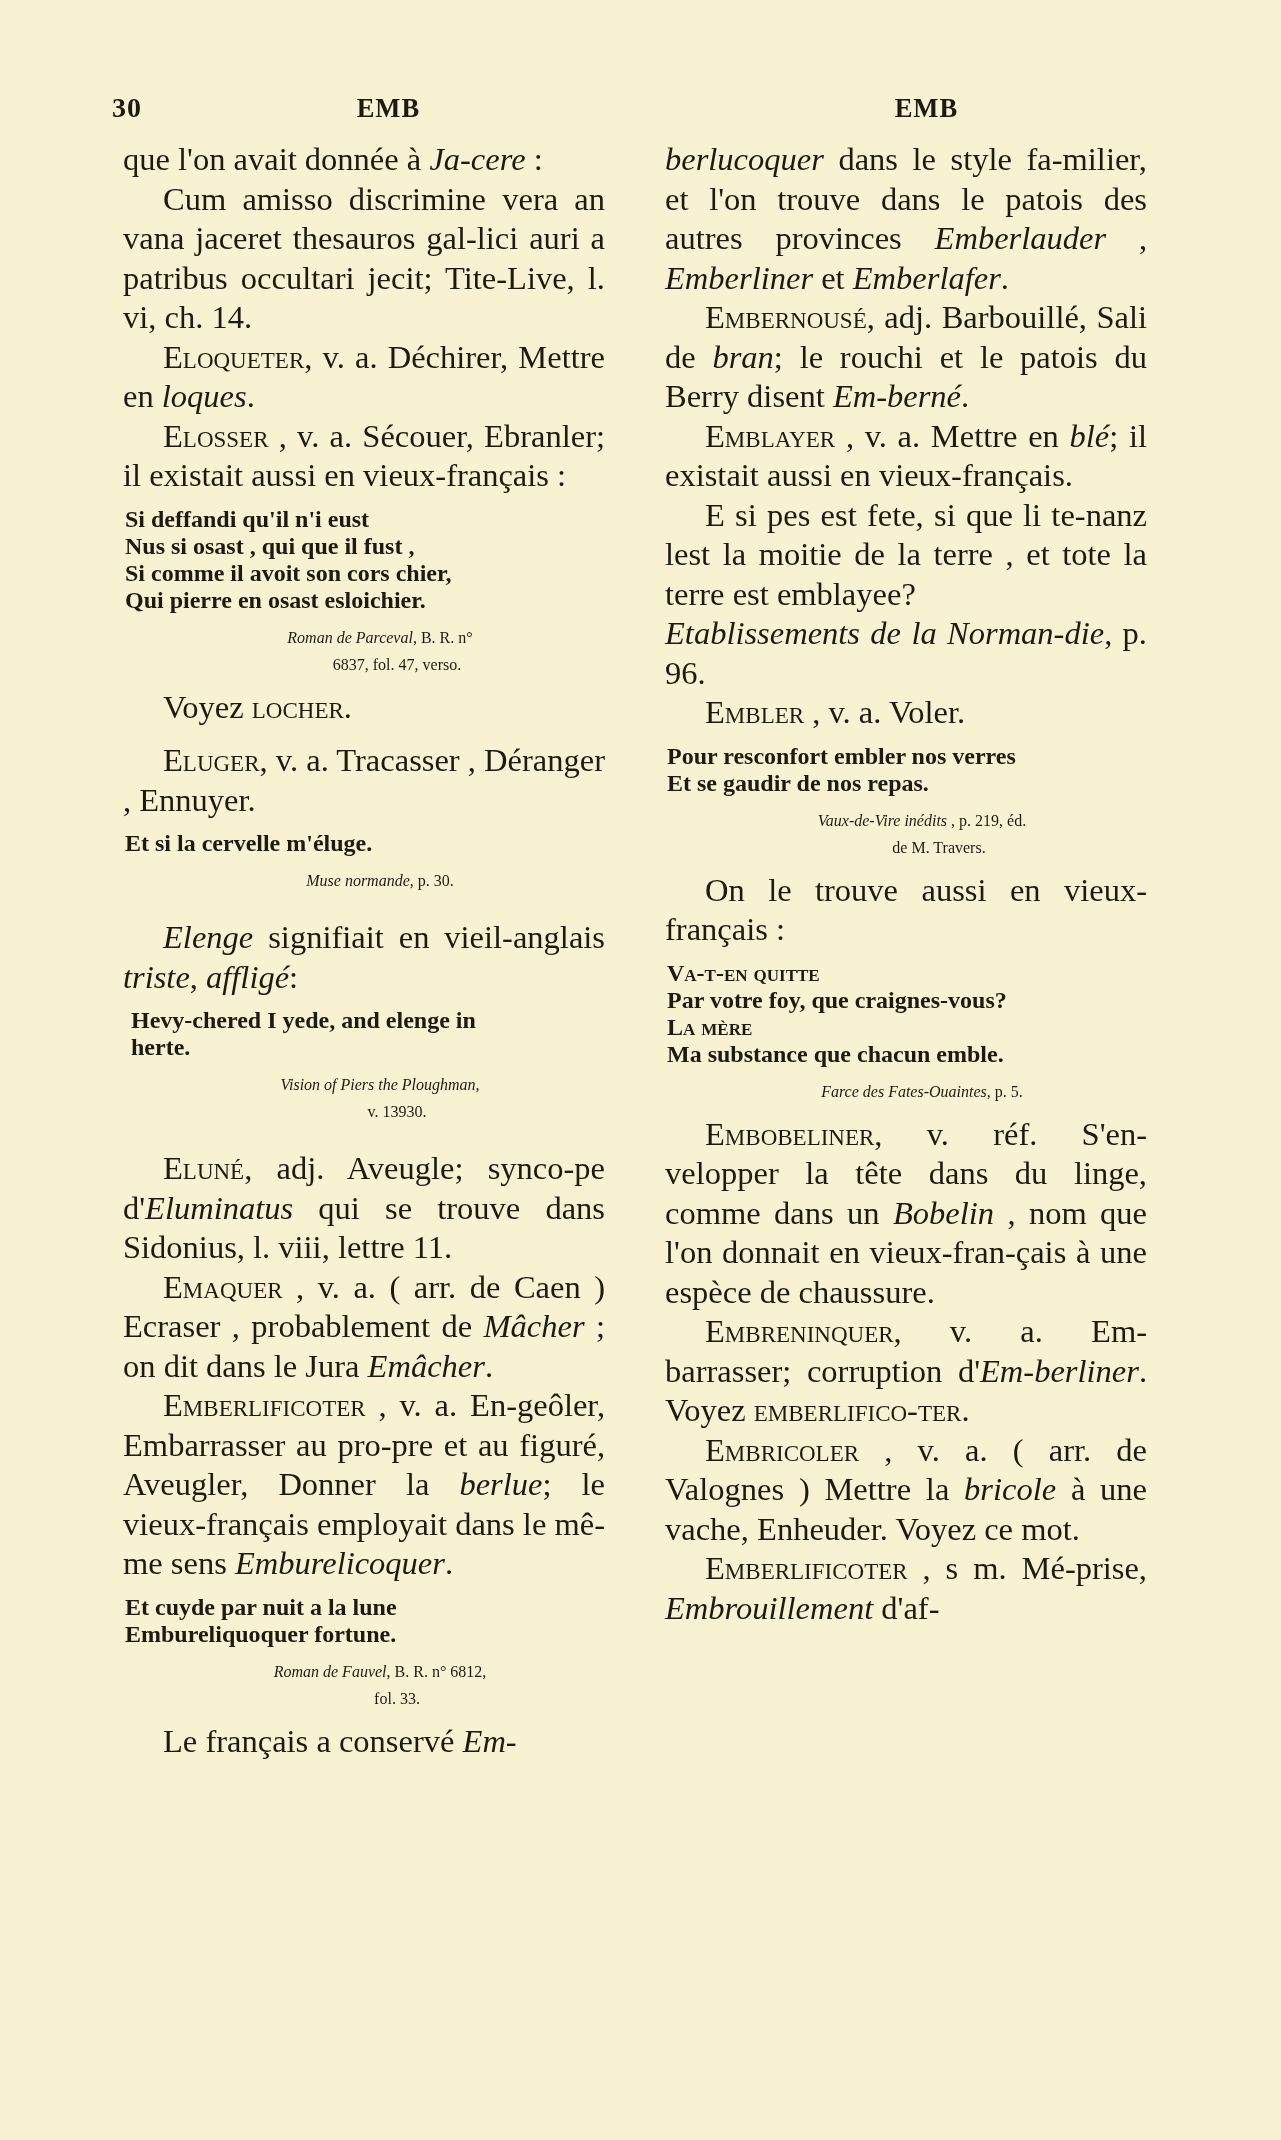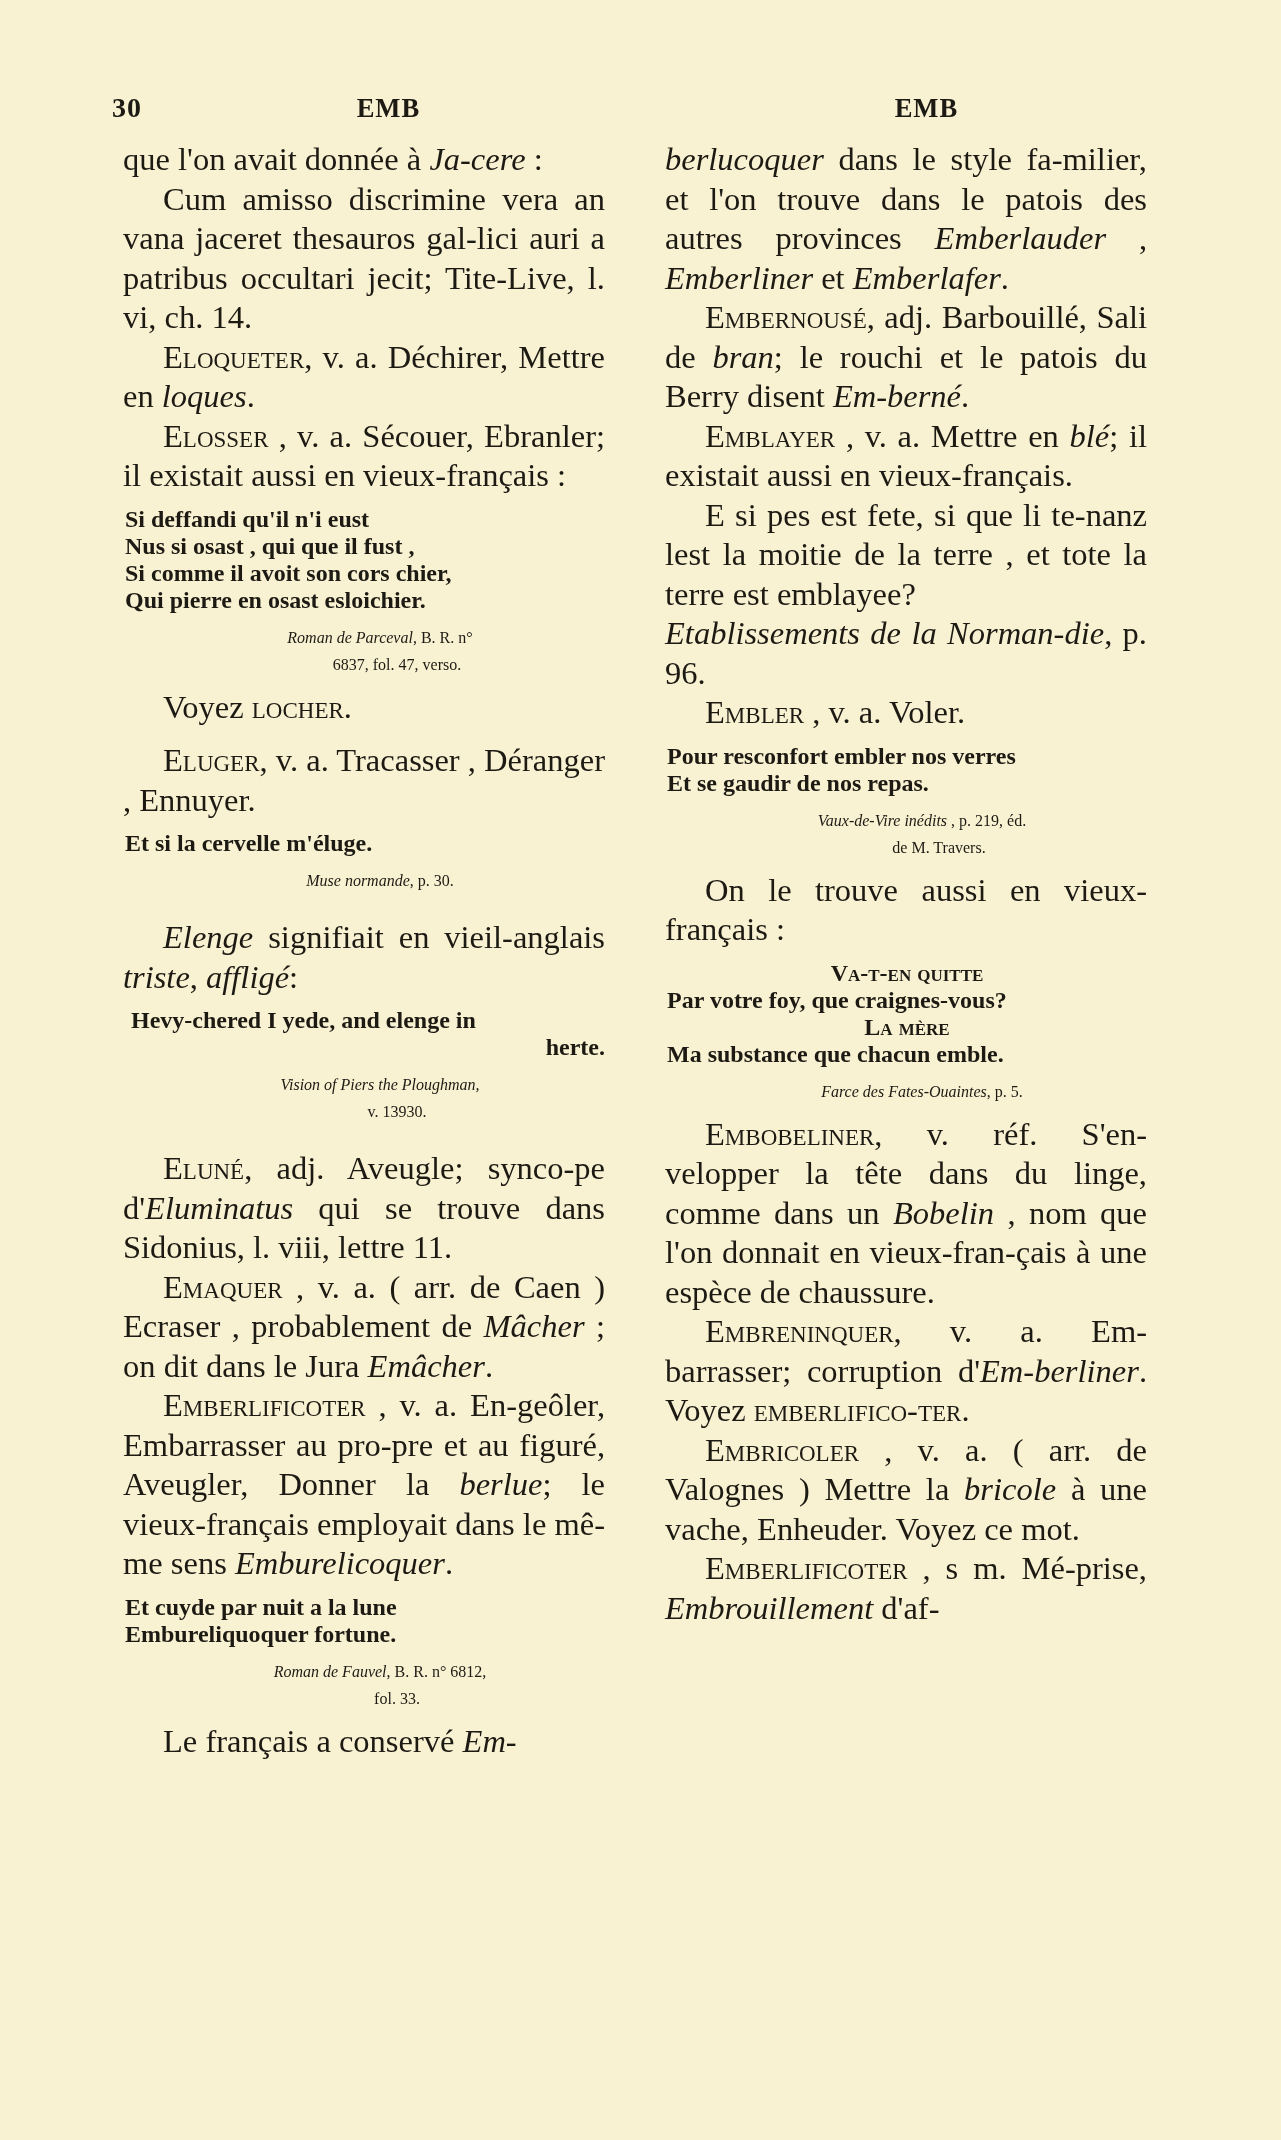--- a/index.html
+++ b/index.html
@@ -20,22 +20,22 @@
   .col.right { left: 665px; }
   .p { text-align: justify; text-align-last: left; margin: 0; }
   .ind { text-indent: 40px; }
   .sc { font-variant: small-caps; }
   i { }
   .quote { font-size: 24px; line-height: 27px; margin: 10px 0 10px 2px; font-weight: 600; }
   .quote .ln { display: block; }
   .quote.right-edge { margin-left: 8px; }
   .cite { font-size: 16px; line-height: 27px; margin: 6px 0 10px 32px; text-align: center; }
   .cite .cont { display: block; padding-left: 34px; }
-  .center { text-align: center; display: block; font-variant: small-caps; font-weight: 600; }
-  .hang { display: block; text-align: right; }
+  .center { display: block; font-variant: small-caps; font-weight: 600; }
+  .hang { display: block; }
   .gap { height: 14px; }
 </style>
 </head>
 <body>
 
 <div class="page">
 
   <div class="header">
     <span class="pagenum">30</span>
     <span class="running l">EMB</span>

